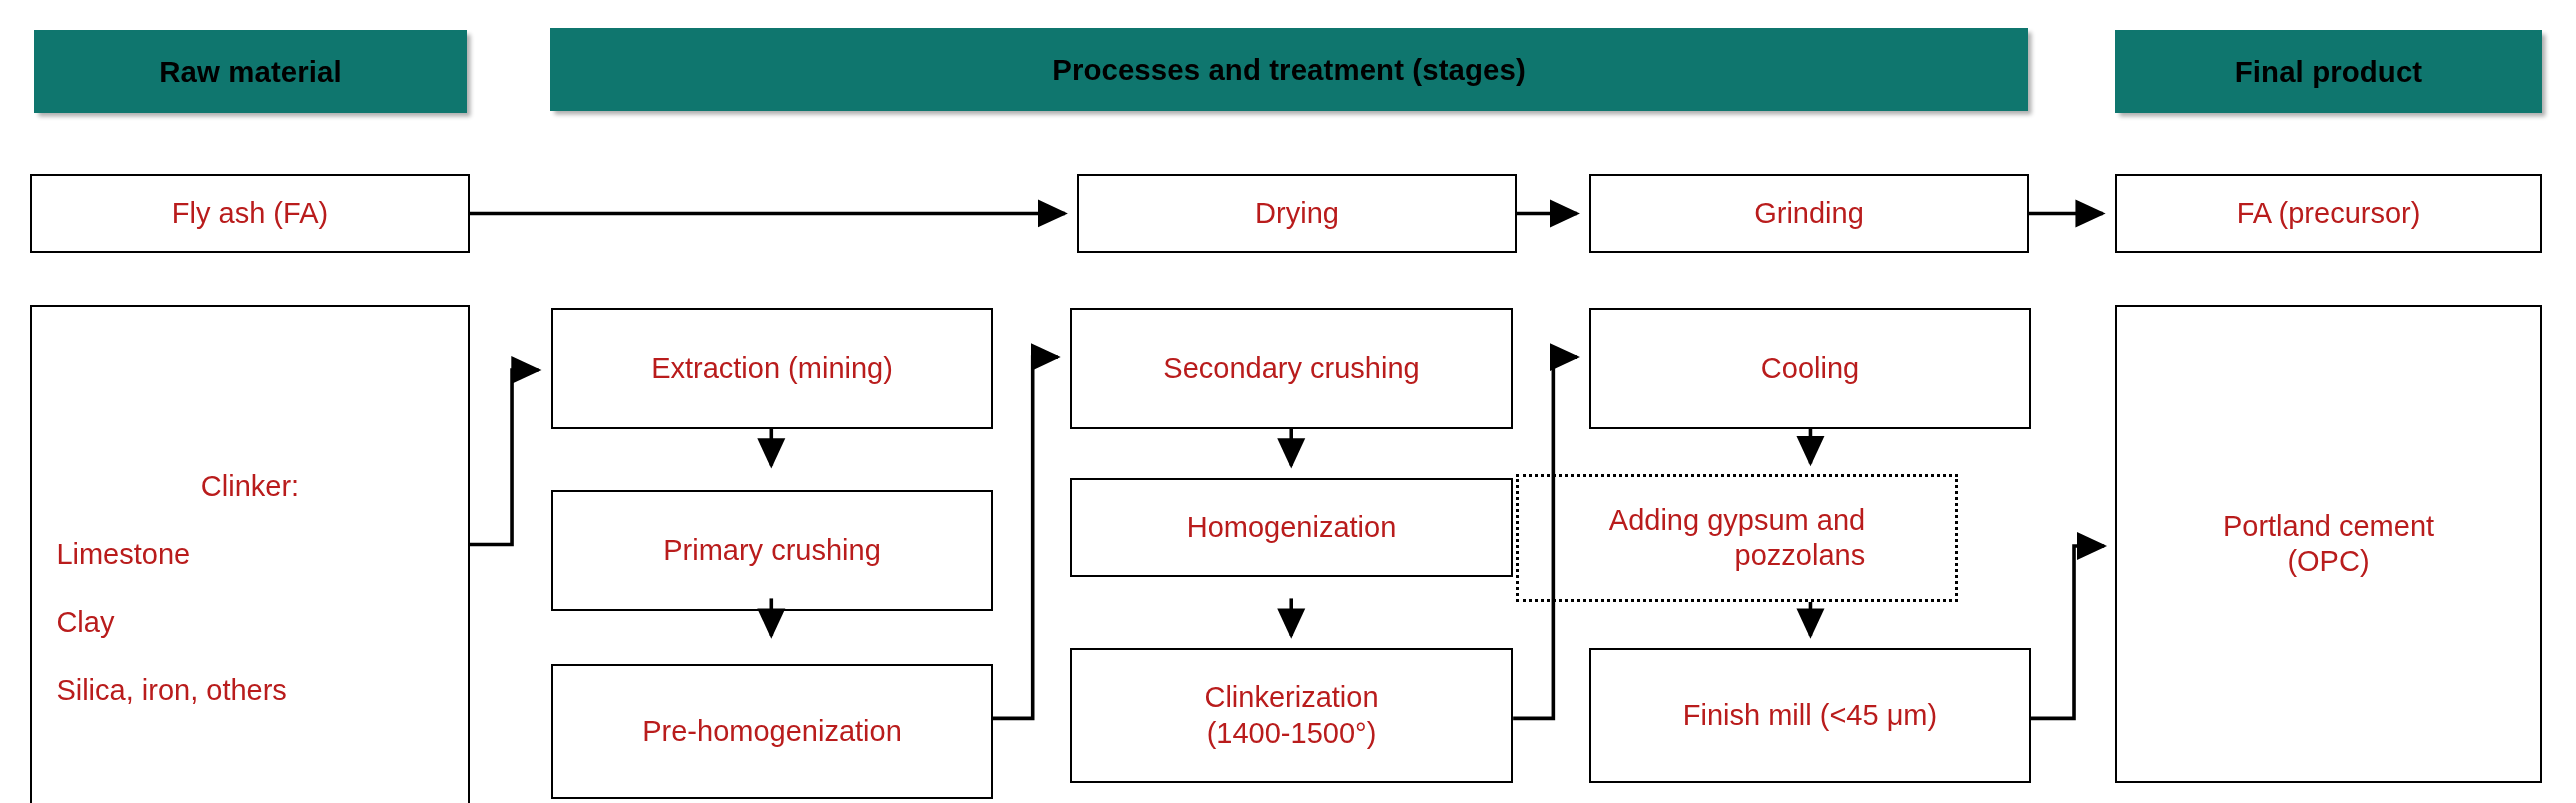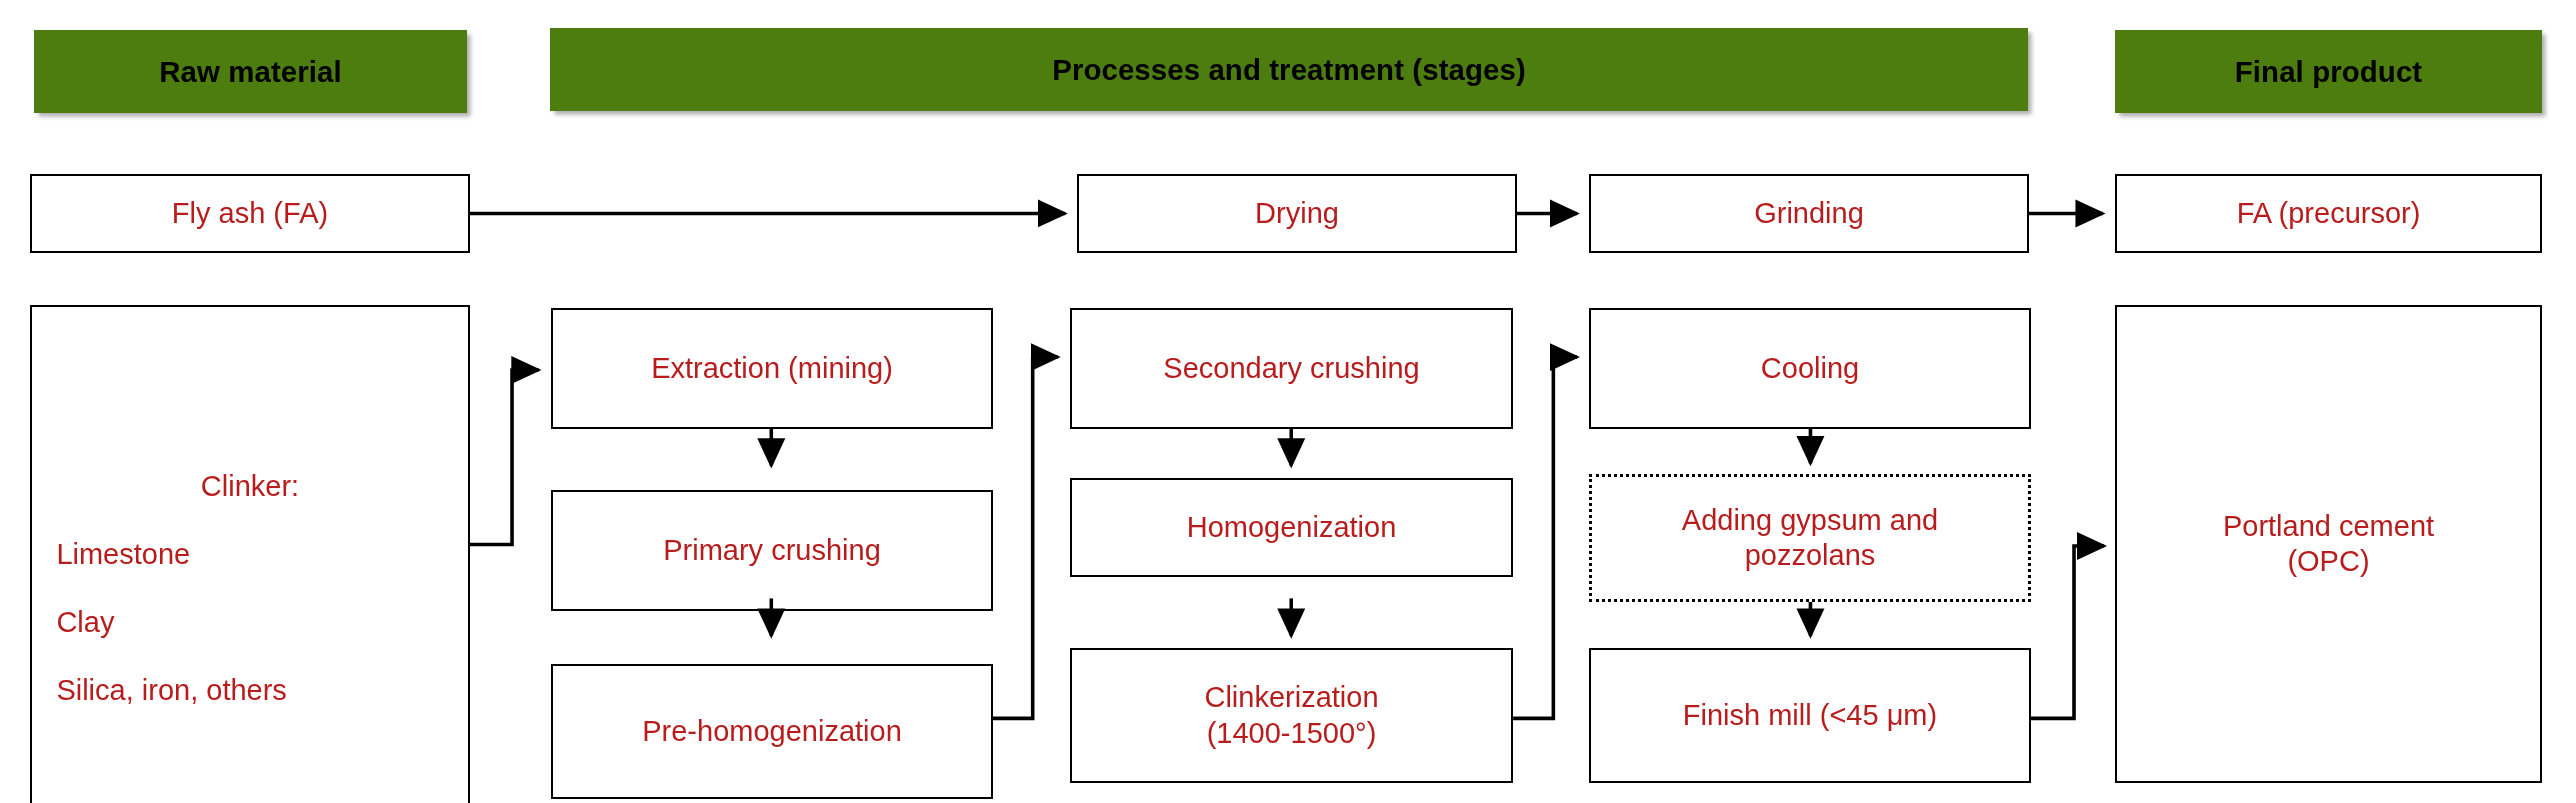--- a/index.html
+++ b/index.html
@@ -15,21 +15,21 @@
     position: relative;
     width: 2576px;
     height: 804px;
     background: #ffffff;
     overflow: hidden;
   }
 
   
   .banner {
     position: absolute;
-    background: #4d7c0f;
+    background: #0f766e;
     box-shadow: 3.6px 3.6px 4.3px rgba(0,0,0,0.32);
     display: flex;
     align-items: center;
     justify-content: center;
     color: #000000;
     font-weight: bold;
     font-size: 29.4px;
     letter-spacing: 0.1px;
     box-sizing: border-box;
   }
@@ -150,21 +150,21 @@
     <div>
       <div>Clinkerization</div>
       <div>(1400-1500°)</div>
     </div>
   </div>
 
   <div class="node" style="left:1589px; top:308px; width:442px; height:121px;">
     <span>Cooling</span>
   </div>
 
-  <div class="node dotted" style="left:1589px; top:474px; width:442px; height:128px;">
+  <div class="node dotted" style="left:1516px; top:474px; width:442px; height:128px;text-align:right;">
     <div>
       <div>Adding gypsum and</div>
       <div>pozzolans</div>
     </div>
   </div>
 
   <div class="node" style="left:1589px; top:648px; width:442px; height:135px;">
     <span>Finish mill (&lt;45 μm)</span>
   </div>
 

